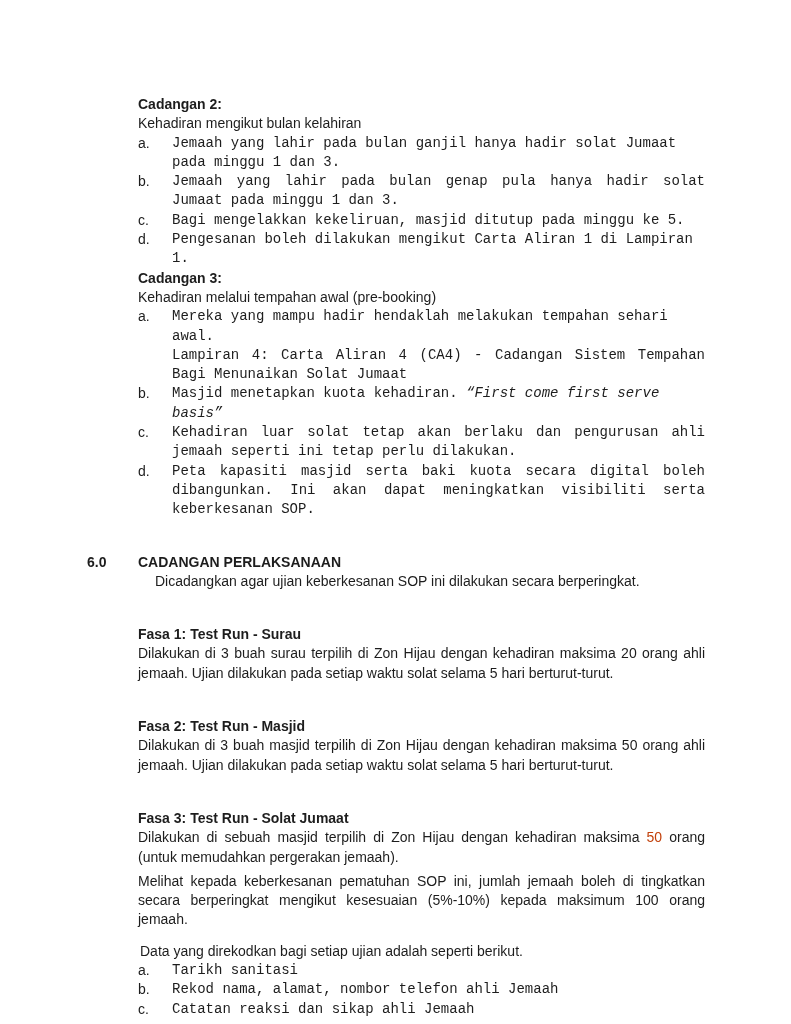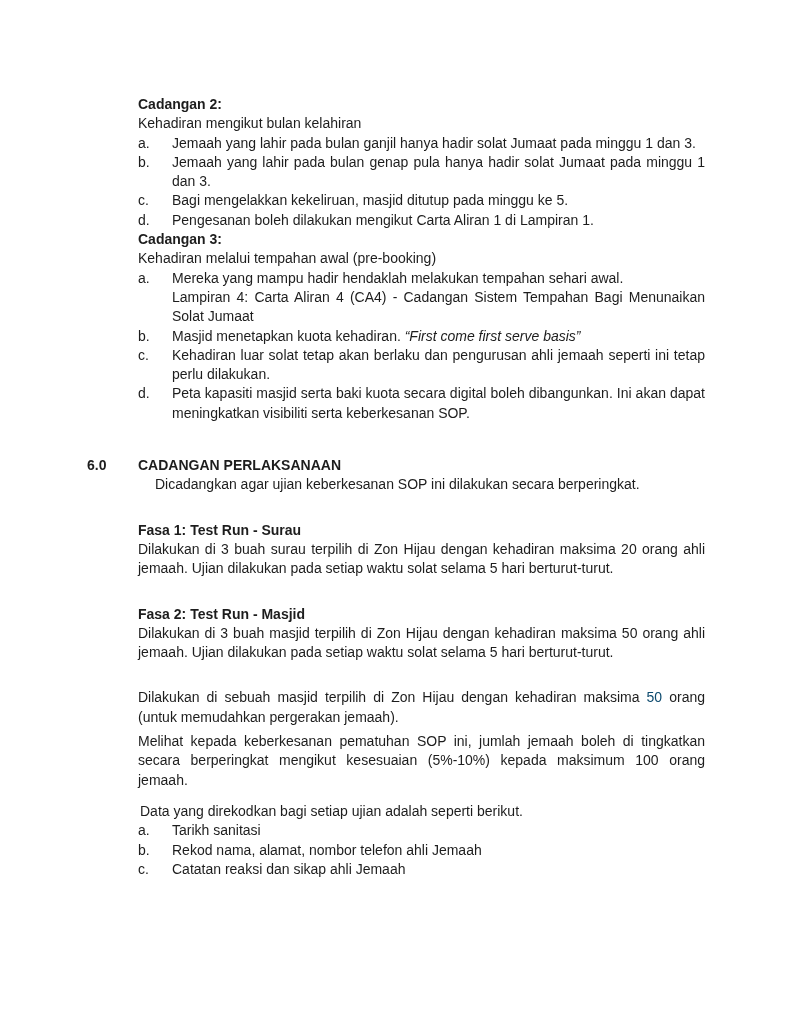--- a/index.html
+++ b/index.html
@@ -14,27 +14,27 @@
     line-height: 19.3px;
     color: #1d1d1d;
     overflow: hidden;
     border-radius: 16px;
   }
   .bold { font-weight: 700; }
   .it { font-style: italic; }
   .just { text-align: justify; }
   .li { display: flex; }
   .li .marker { flex: 0 0 34px; }
-  .li .txt { flex: 1 1 auto; }
+  .li .txt { flex: 1 1 auto; font-family: Liberation Mono, monospace; }
   .section-c3 { }
   .section-6 { margin-top: 33px; }
   .s6-head { position: relative; }
   .s6-num { position: absolute; left: -51px; top: 0; }
   .s6-intro { margin-left: 17px; }
-  .fasa { margin-top: 26px; }
+  .fasa { margin-top: 34px; }
   .para-melihat { margin-top: 5px; }
   .data-intro { margin-top: 12px; margin-left: 2px; }
 </style>
 </head>
 <body>
 
 <div class="page">
 
   <section class="section-c2">
     <div class="bold">Cadangan 2:</div>
@@ -94,22 +94,23 @@
       <div class="bold">Fasa 1: Test Run - Surau</div>
       <div class="just">Dilakukan di 3 buah surau terpilih di Zon Hijau dengan kehadiran maksima 20 orang ahli jemaah. Ujian dilakukan pada setiap waktu solat selama 5 hari berturut-turut.</div>
     </div>
 
     <div class="fasa">
       <div class="bold">Fasa 2: Test Run - Masjid</div>
       <div class="just">Dilakukan di 3 buah masjid terpilih di Zon Hijau dengan kehadiran maksima 50 orang ahli jemaah. Ujian dilakukan pada setiap waktu solat selama 5 hari berturut-turut.</div>
     </div>
 
     <div class="fasa">
+      <div class="bold">Fasa 3: Test Run - Solat Jumaat</div>
       <div class="just">
-        <span>Dilakukan di sebuah masjid terpilih di Zon Hijau dengan kehadiran maksima </span><span style="color: #0c4a6e;">50</span><span> orang (untuk memudahkan pergerakan jemaah).</span>
+        <span>Dilakukan di sebuah masjid terpilih di Zon Hijau dengan kehadiran maksima </span><span style="color: #c2410c;">50</span><span> orang (untuk memudahkan pergerakan jemaah).</span>
       </div>
     </div>
 
     <div class="para-melihat just">Melihat kepada keberkesanan pematuhan SOP ini, jumlah jemaah boleh di tingkatkan secara berperingkat mengikut kesesuaian (5%-10%) kepada maksimum 100 orang jemaah.</div>
 
     <div class="data-intro">Data yang direkodkan bagi setiap ujian adalah seperti berikut.</div>
     <div class="li">
       <span class="marker">a.</span>
       <span class="txt">Tarikh sanitasi</span>
     </div>

